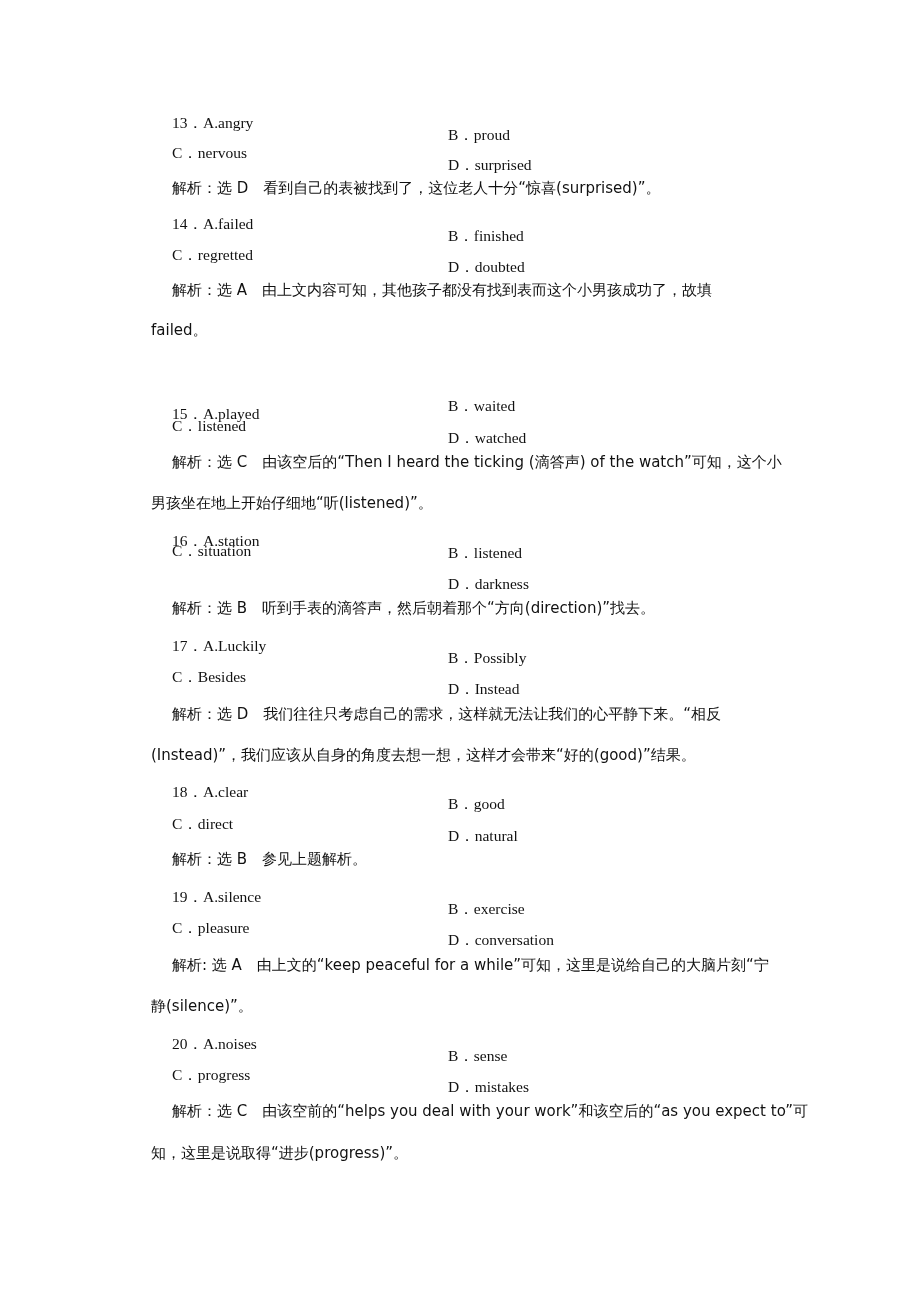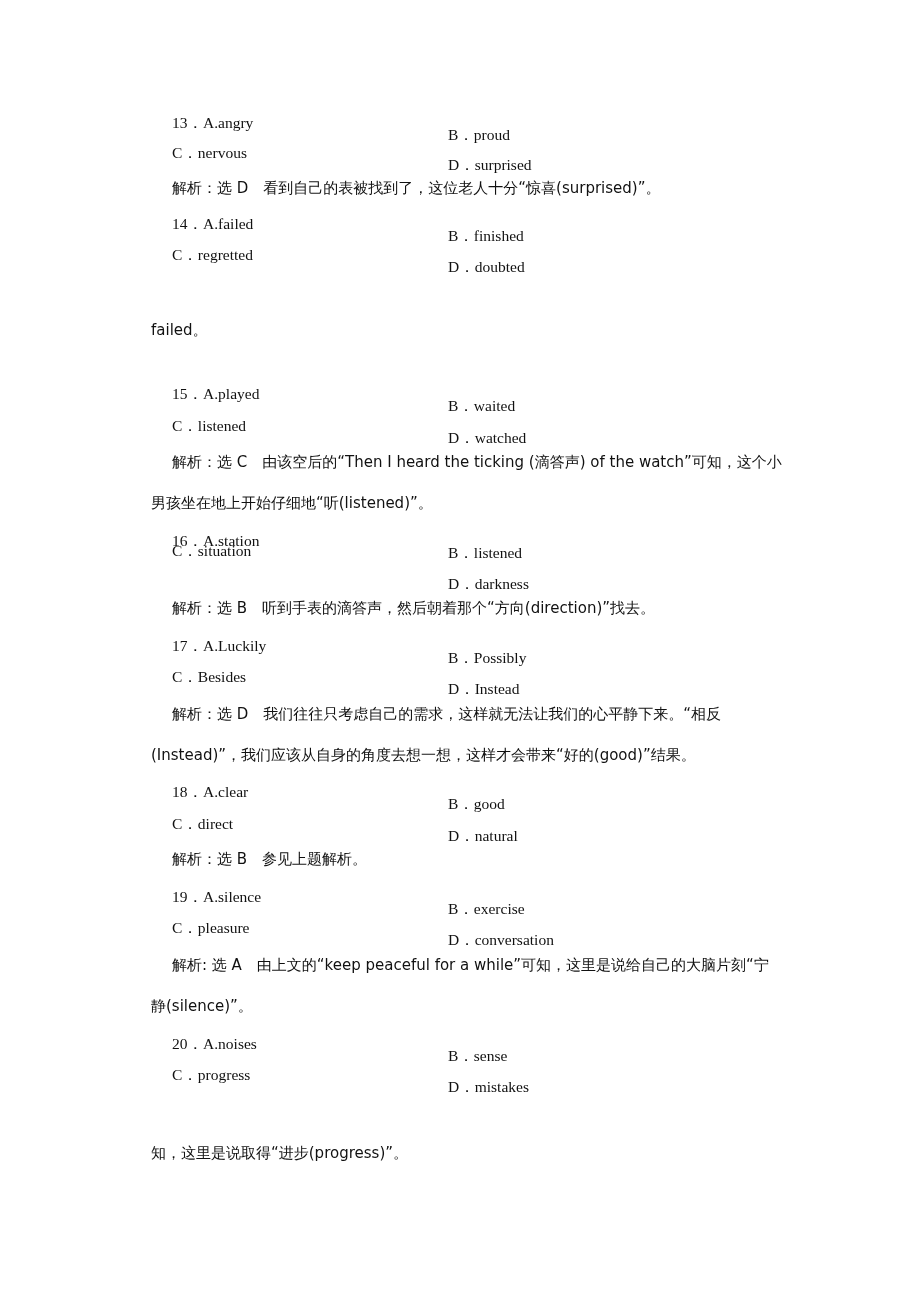--- a/index.html
+++ b/index.html
@@ -21,23 +21,24 @@
   <div class="line opt-a" style="top:113px">13．A.angry</div>
   <div class="line opt-b" style="top:113px">B．proud</div>
   <div class="line opt-a" style="top:143px">C．nervous</div>
   <div class="line opt-b" style="top:143px">D．surprised</div>
   <div class="line ana ana-cn" style="top:178px">解析：选 D　看到自己的表被找到了，这位老人十分“惊喜(surprised)”。</div>
 
   <div class="line opt-a" style="top:214px">14．A.failed</div>
   <div class="line opt-b" style="top:214px">B．finished</div>
   <div class="line opt-a" style="top:245px">C．regretted</div>
   <div class="line opt-b" style="top:245px">D．doubted</div>
+  <div class="line ana ana-cn" style="top:280px">解析：选 A　由上文内容可知，其他孩子都没有找到表而这个小男孩成功了，故填</div>
   <div class="line cont ana-cn" style="top:320px">failed。</div>
 
-  <div class="line opt-a" style="top:384px">15．A.played</div>
+  <div class="line opt-a" style="top:404px">15．A.played</div>
   <div class="line opt-b" style="top:384px">B．waited</div>
   <div class="line opt-a" style="top:416px">C．listened</div>
   <div class="line opt-b" style="top:416px">D．watched</div>
   <div class="line cont ana-cn" style="top:493px">男孩坐在地上开始仔细地“听(listened)”。</div>
   <div class="line ana ana-cn" style="top:452px">解析：选 C　由该空后的“Then I heard the ticking (滴答声) of the watch”可知，这个小</div>
 
   <div class="line opt-a" style="top:531px">16．A.station</div>
   <div class="line opt-b" style="top:531px">B．listened</div>
   <div class="line opt-a" style="top:541px">C．situation</div>
   <div class="line opt-b" style="top:562px">D．darkness</div>
@@ -60,15 +61,16 @@
   <div class="line opt-b" style="top:887px">B．exercise</div>
   <div class="line opt-a" style="top:918px">C．pleasure</div>
   <div class="line opt-b" style="top:918px">D．conversation</div>
   <div class="line ana ana-cn" style="top:955px">解析: 选 A　由上文的“keep peaceful for a while”可知，这里是说给自己的大脑片刻“宁</div>
   <div class="line cont ana-cn" style="top:996px">静(silence)”。</div>
 
   <div class="line opt-a" style="top:1034px">20．A.noises</div>
   <div class="line opt-b" style="top:1034px">B．sense</div>
   <div class="line opt-a" style="top:1065px">C．progress</div>
   <div class="line opt-b" style="top:1065px">D．mistakes</div>
+  <div class="line ana ana-cn" style="top:1101px">解析：选 C　由该空前的“helps you deal with your work”和该空后的“as you expect to”可</div>
   <div class="line cont ana-cn" style="top:1143px">知，这里是说取得“进步(progress)”。</div>
 
 </div>
 
 </body></html>

